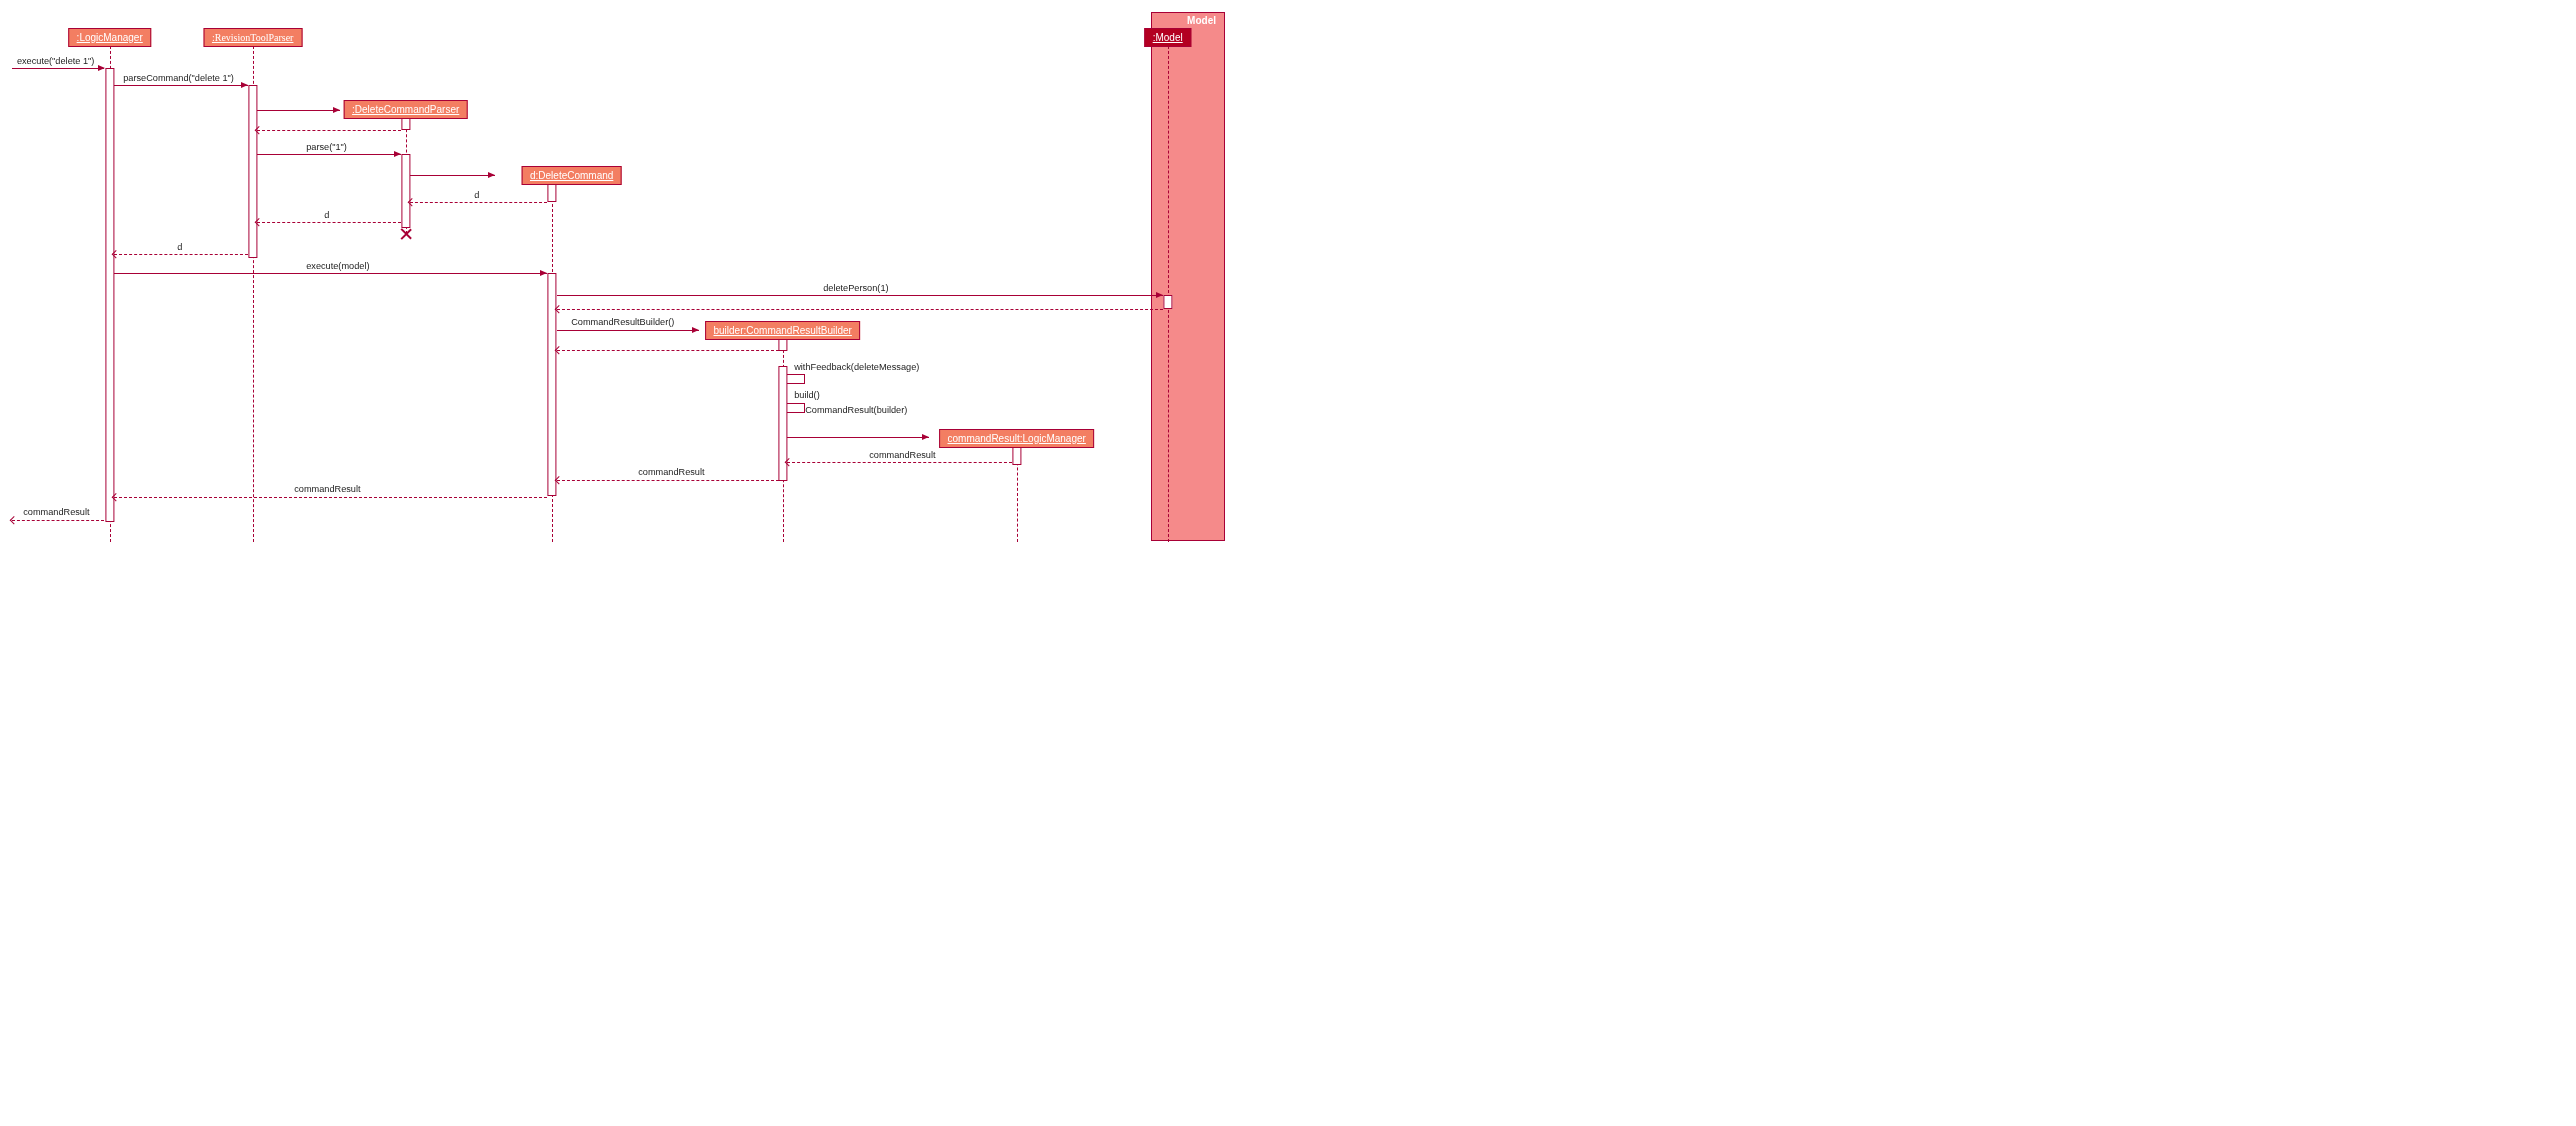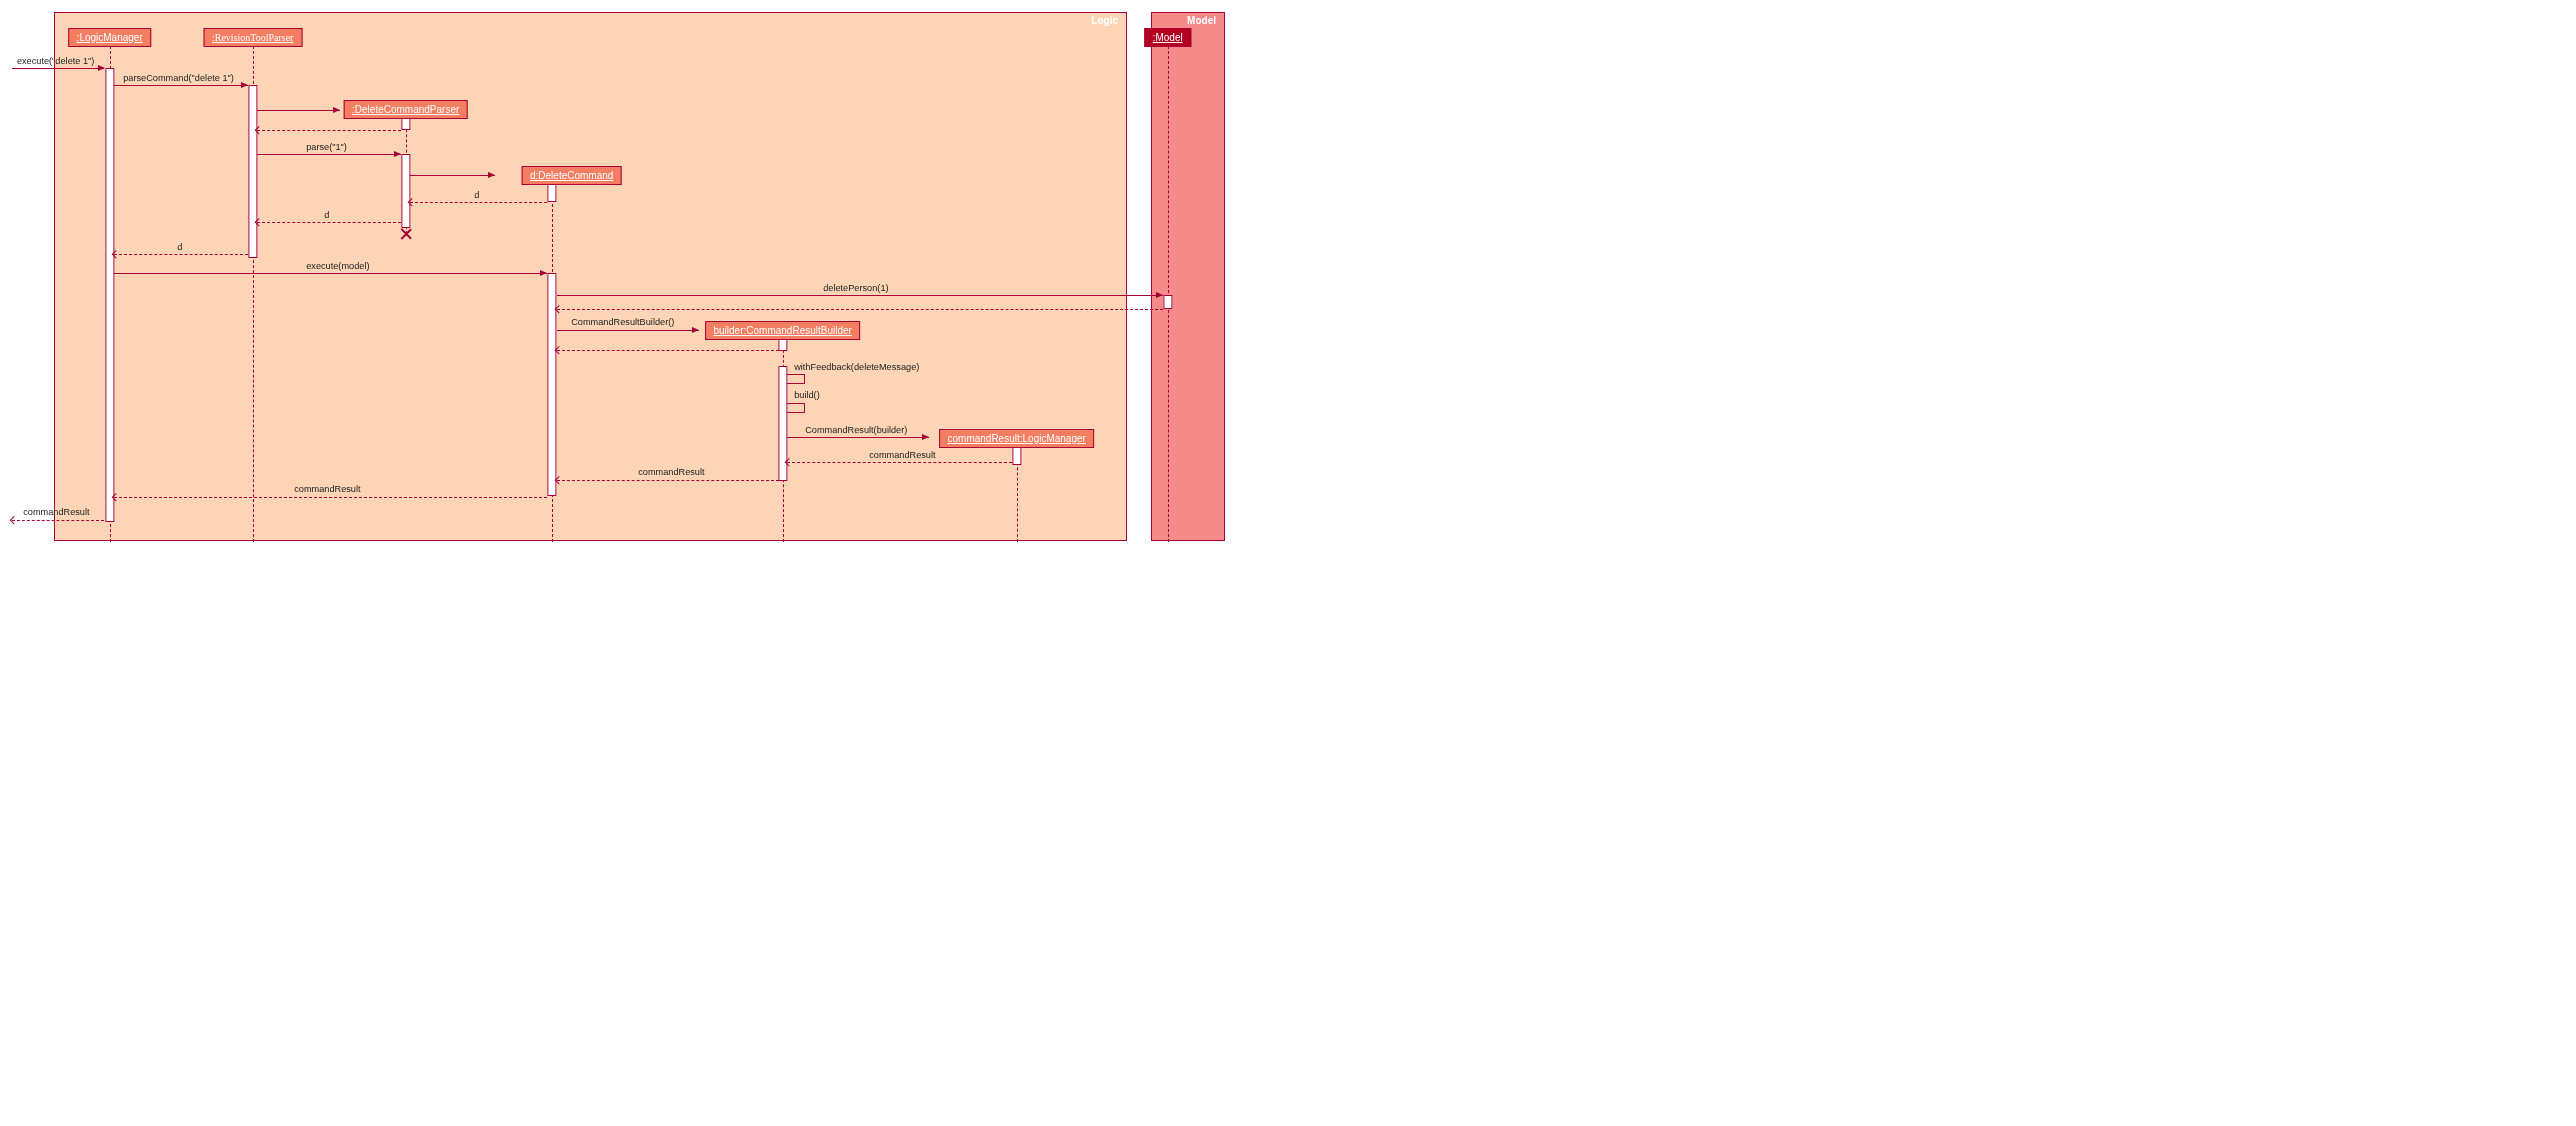--- a/index.html
+++ b/index.html
@@ -121,23 +121,20 @@
     border: 1.2px solid #a80036;
     border-left: none;
     z-index: 4;
   }
 </style>
 </head>
 <body>
 
 <div class="diagram">
 
-  <div class="frame" style="left:46px; top:4.6px; width:1073px; height:529px;">
-    <div class="frame-label">Logic</div>
-  </div>
   <div class="frame frame-model" style="left:1123px; top:4.6px; width:74px; height:529px;margin-left:20px;">
     <div class="frame-label">Model</div>
   </div>
 
   <div class="head" style="left:102px; top:20px;">:LogicManager</div>
   <div class="head" style="left:245px; top:20px;font-family:Liberation Serif, serif;">:RevisionToolParser</div>
   <div class="head" style="left:398px; top:92px;">:DeleteCommandParser</div>
   <div class="head" style="left:544px; top:158px;margin-left:20px;">d:DeleteCommand</div>
   <div class="head" style="left:775px; top:313px;">builder:CommandResultBuilder</div>
   <div class="head" style="left:1009px; top:421px;">commandResult:LogicManager</div>
@@ -201,21 +198,21 @@
 
   <div class="msg dashed arrow-l-open" style="left:549px; top:342px; width:222px;"></div>
 
   <div class="msg-label" style="left:785px; top:354px;">withFeedback(deleteMessage)</div>
   <div class="selfloop" style="left:779px; top:366px; width:18.5px; height:10.8px;"></div>
 
   <div class="msg-label" style="left:785px; top:382px;">build()</div>
   <div class="selfloop" style="left:779px; top:395px; width:18.5px; height:10.8px;"></div>
 
   <div class="msg arrow-r" style="left:779px; top:429px; width:142px;"></div>
-  <div class="msg-label" style="left:796px; top:417px;">CommandResult(builder)</div>
+  <div class="msg-label" style="left:796px; top:397px;">CommandResult(builder)</div>
 
   <div class="msg dashed arrow-l-open" style="left:779px; top:454px; width:225px;"></div>
   <div class="msg-label" style="left:860px; top:442px;">commandResult</div>
 
   <div class="msg dashed arrow-l-open" style="left:549px; top:472px; width:222px;"></div>
   <div class="msg-label" style="left:629px; top:459px;">commandResult</div>
 
   <div class="msg dashed arrow-l-open" style="left:106px; top:489px; width:433px;"></div>
   <div class="msg-label" style="left:285px; top:476px;">commandResult</div>
 

